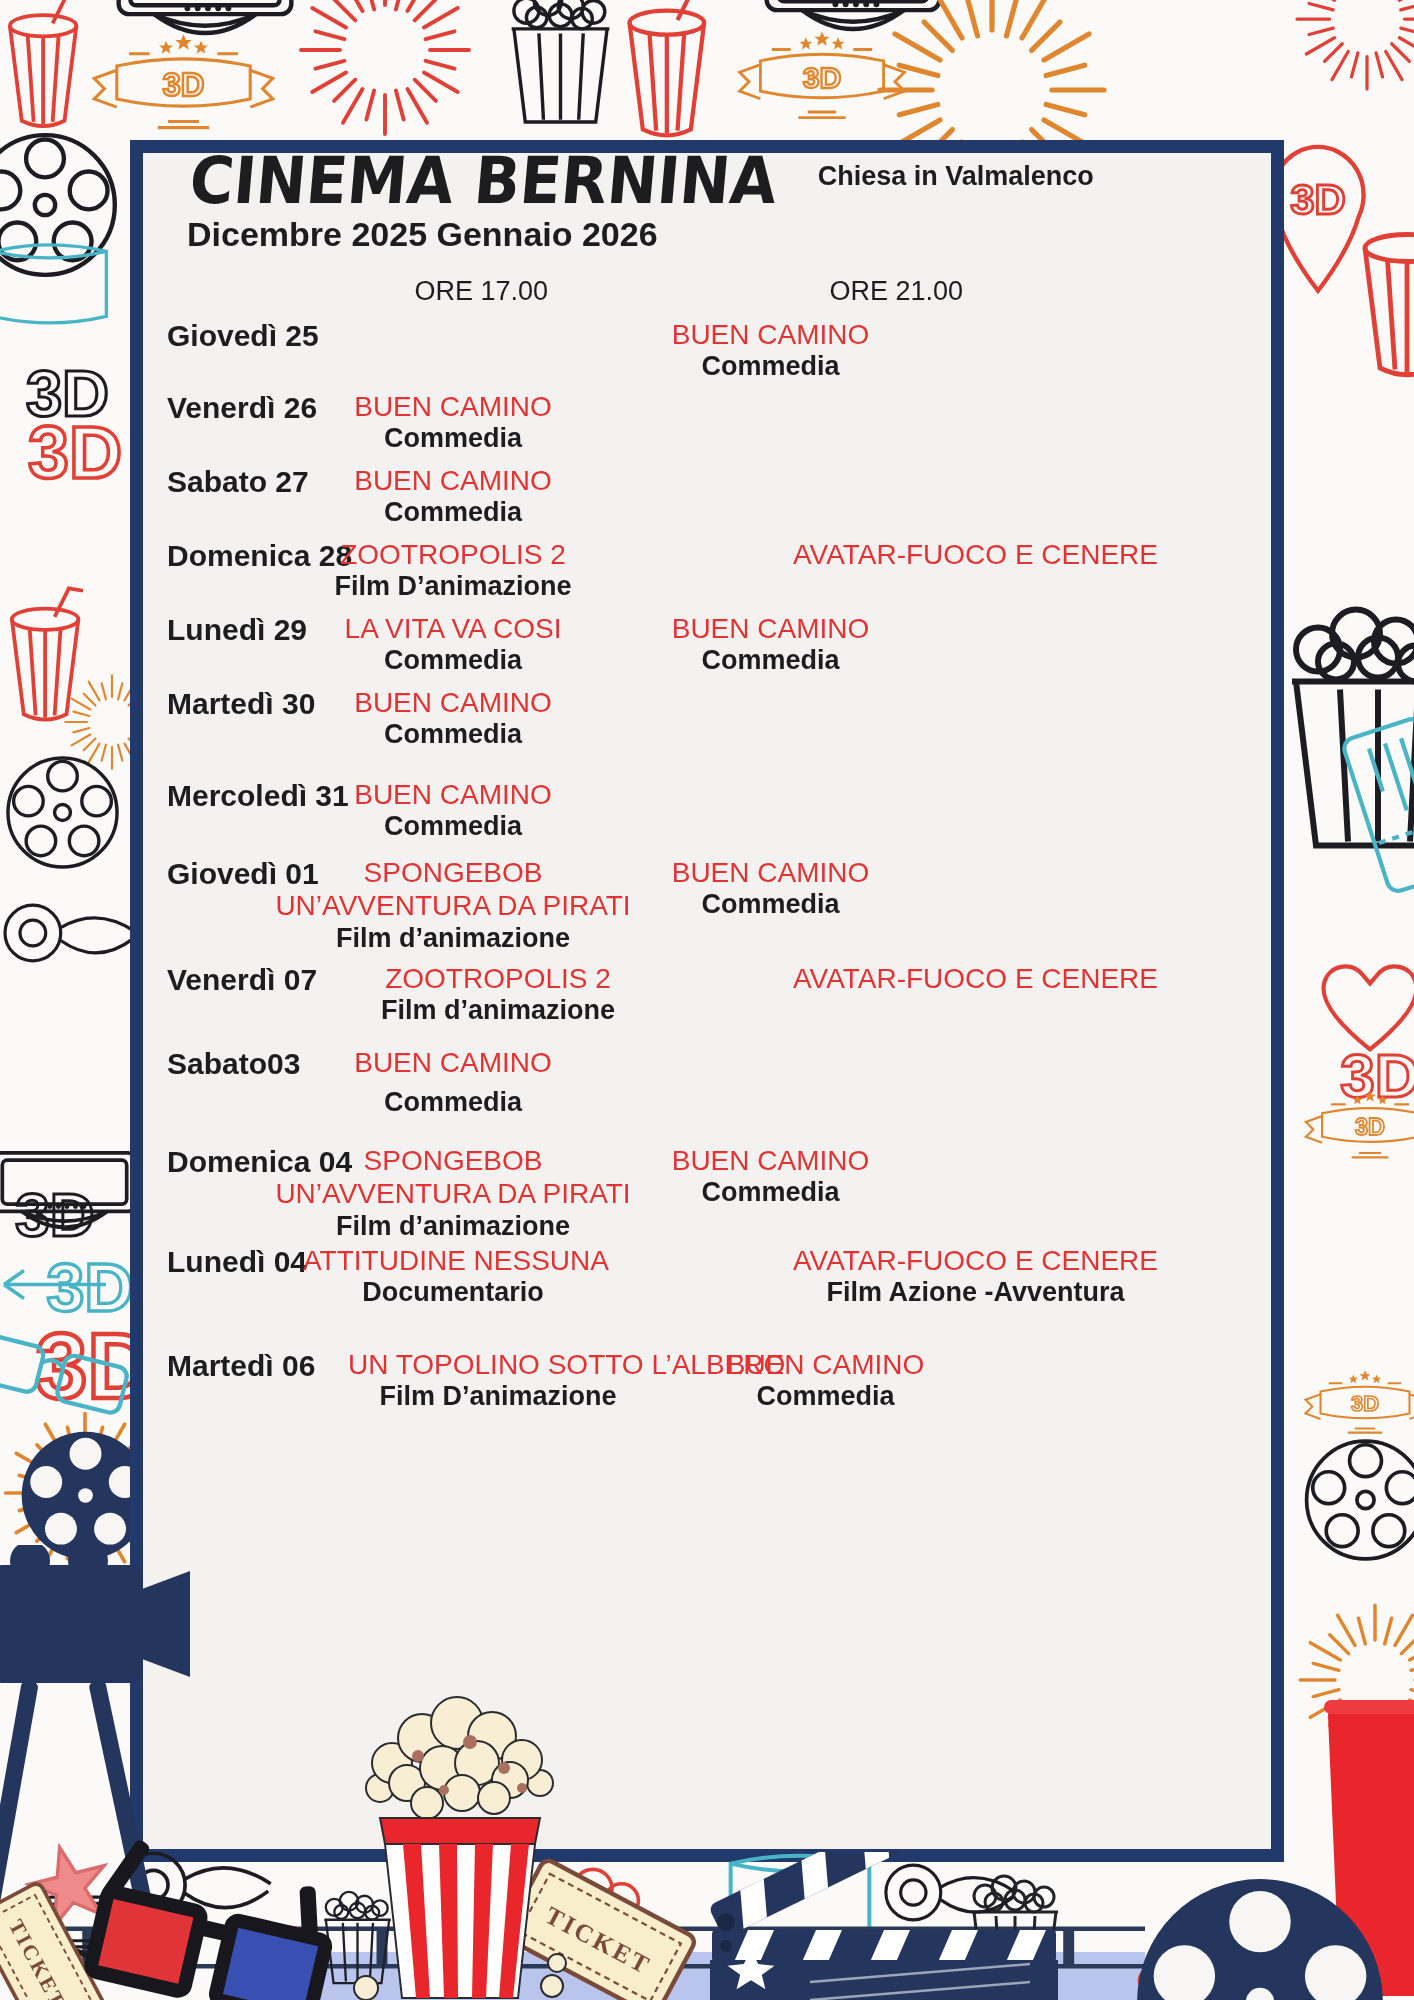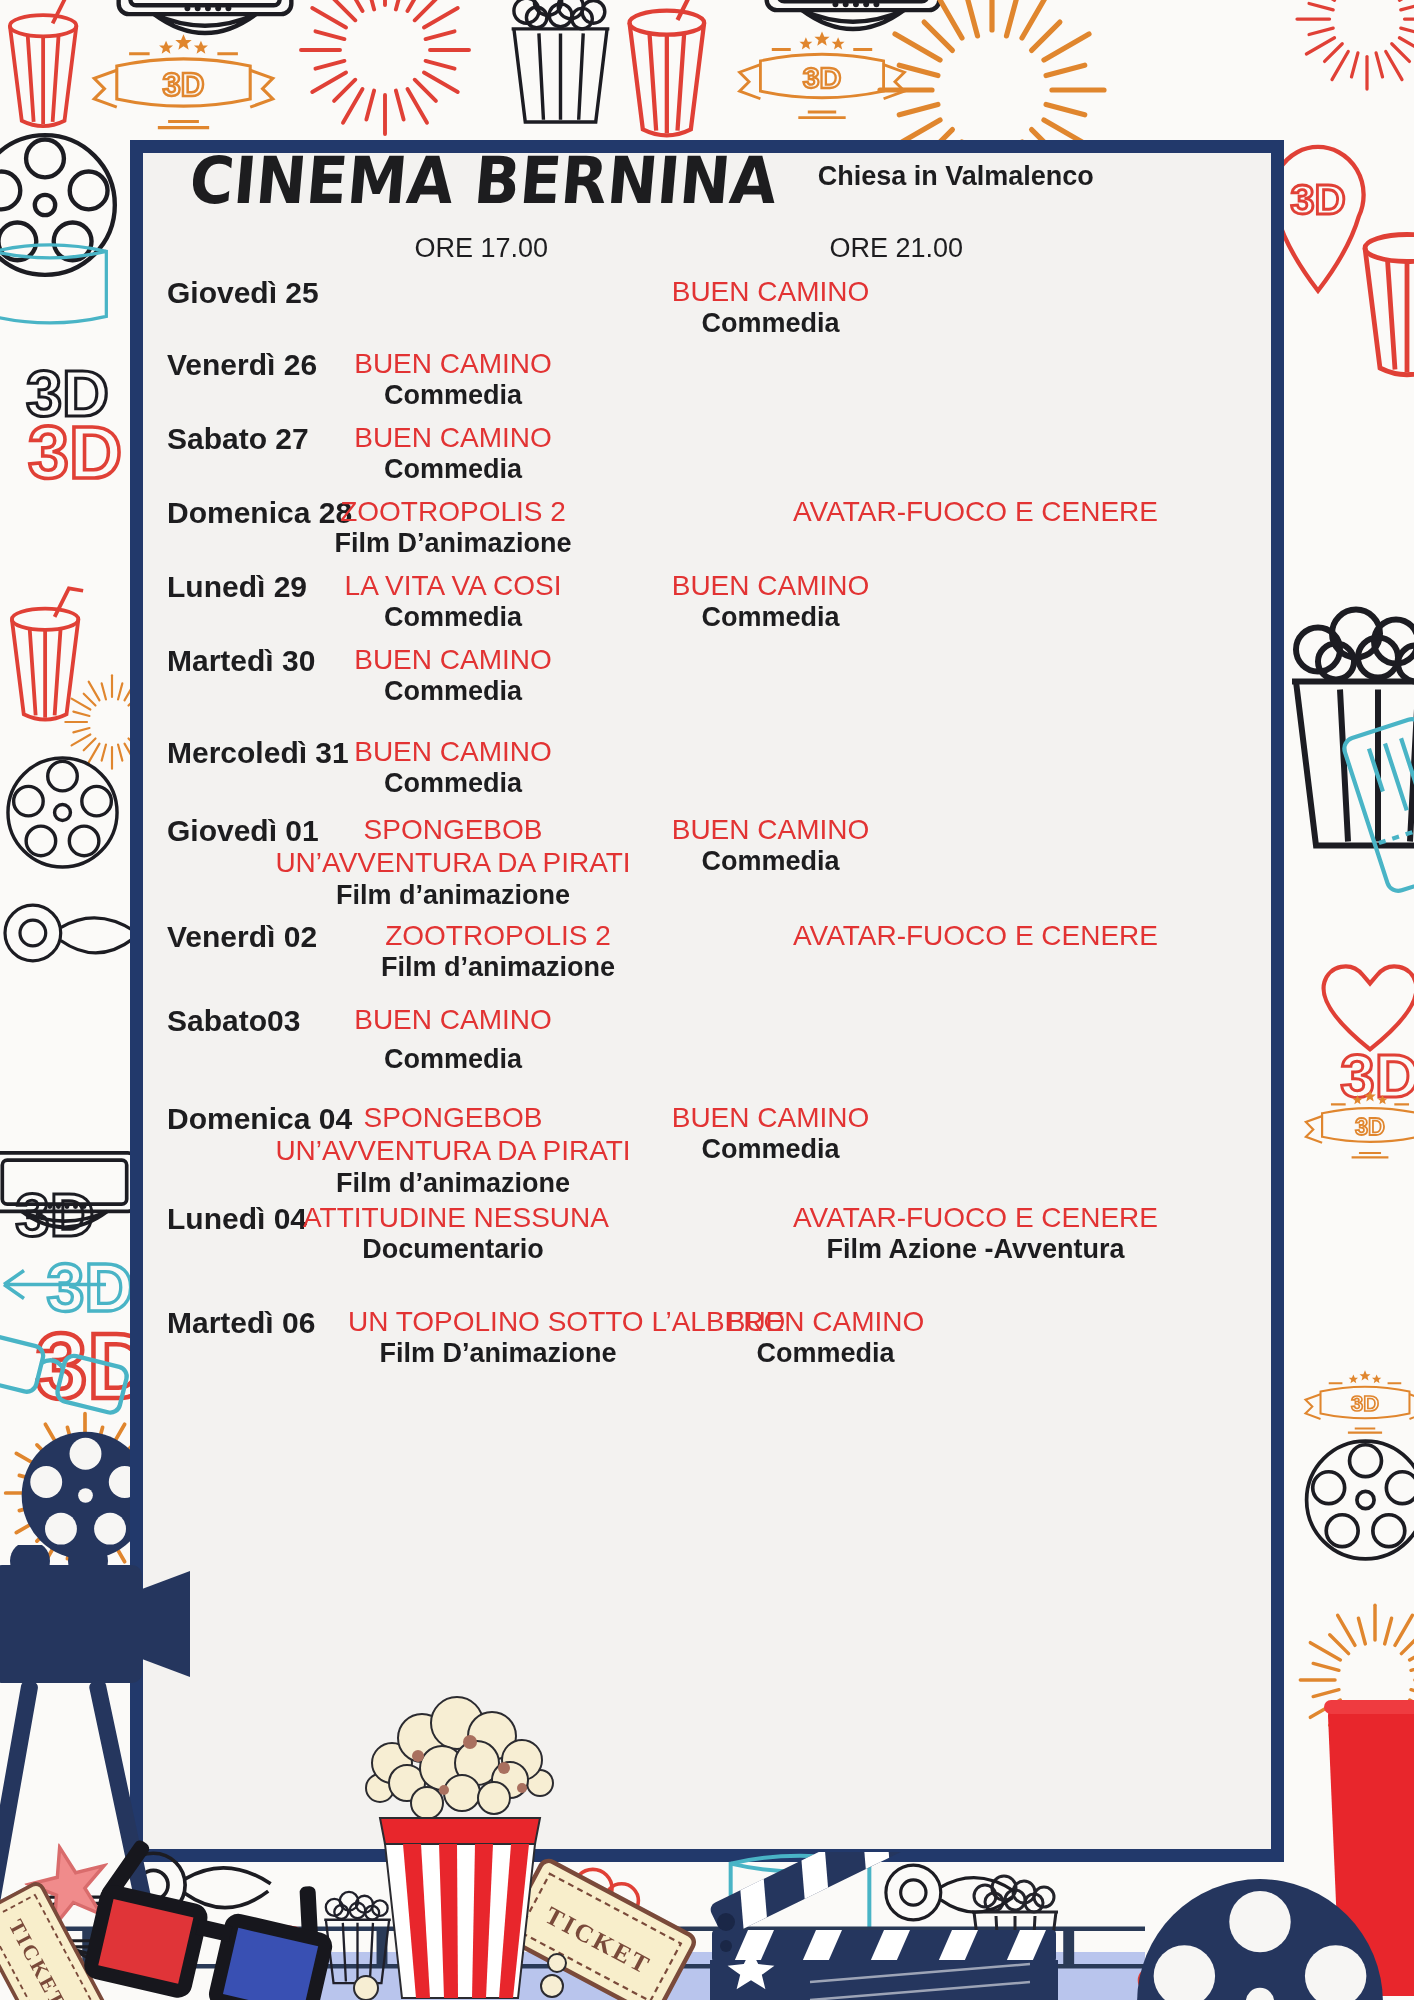--- a/index.html
+++ b/index.html
@@ -339,20 +339,21 @@
   <svg class="doodle" style="left:18px;top:1428px;width:135px;height:135px;color:#25365e">
       <use href="#d-reel-s"></use>
     </svg>
 </div>
 
 <div class="panel">
   <div class="titlebar">
     <div class="cinema-title">CINEMA BERNINA</div>
     <div class="cinema-loc">Chiesa in Valmalenco</div>
   </div>
+  <div class="period">Dicembre 2025 Gennaio 2026</div>
 
   <div class="grid-row headers">
     <div class="hd h1">ORE 17.00</div>
     <div class="hd h2">ORE 21.00</div>
   </div>
 
   <div class="rows">
 
     <div class="grid-row row r0">
       <div class="day">Giovedì 25</div>
@@ -429,21 +430,21 @@
         <div class="mtitle t2">UN’AVVENTURA DA PIRATI</div>
         <div class="genre">Film d’animazione</div>
       </div>
       <div class="cell c2">
         <div class="mtitle">BUEN CAMINO</div>
         <div class="genre">Commedia</div>
       </div>
     </div>
 
     <div class="grid-row row r8">
-      <div class="day">Venerdì 02</div>
+      <div class="day">Venerdì 07</div>
       <div class="cell c1 push-sm">
         <div class="mtitle">ZOOTROPOLIS 2</div>
         <div class="genre">Film d’animazione</div>
       </div>
       <div class="cell c2 push">
         <div class="mtitle">AVATAR-FUOCO E CENERE</div>
       </div>
     </div>
 
     <div class="grid-row row r9">

